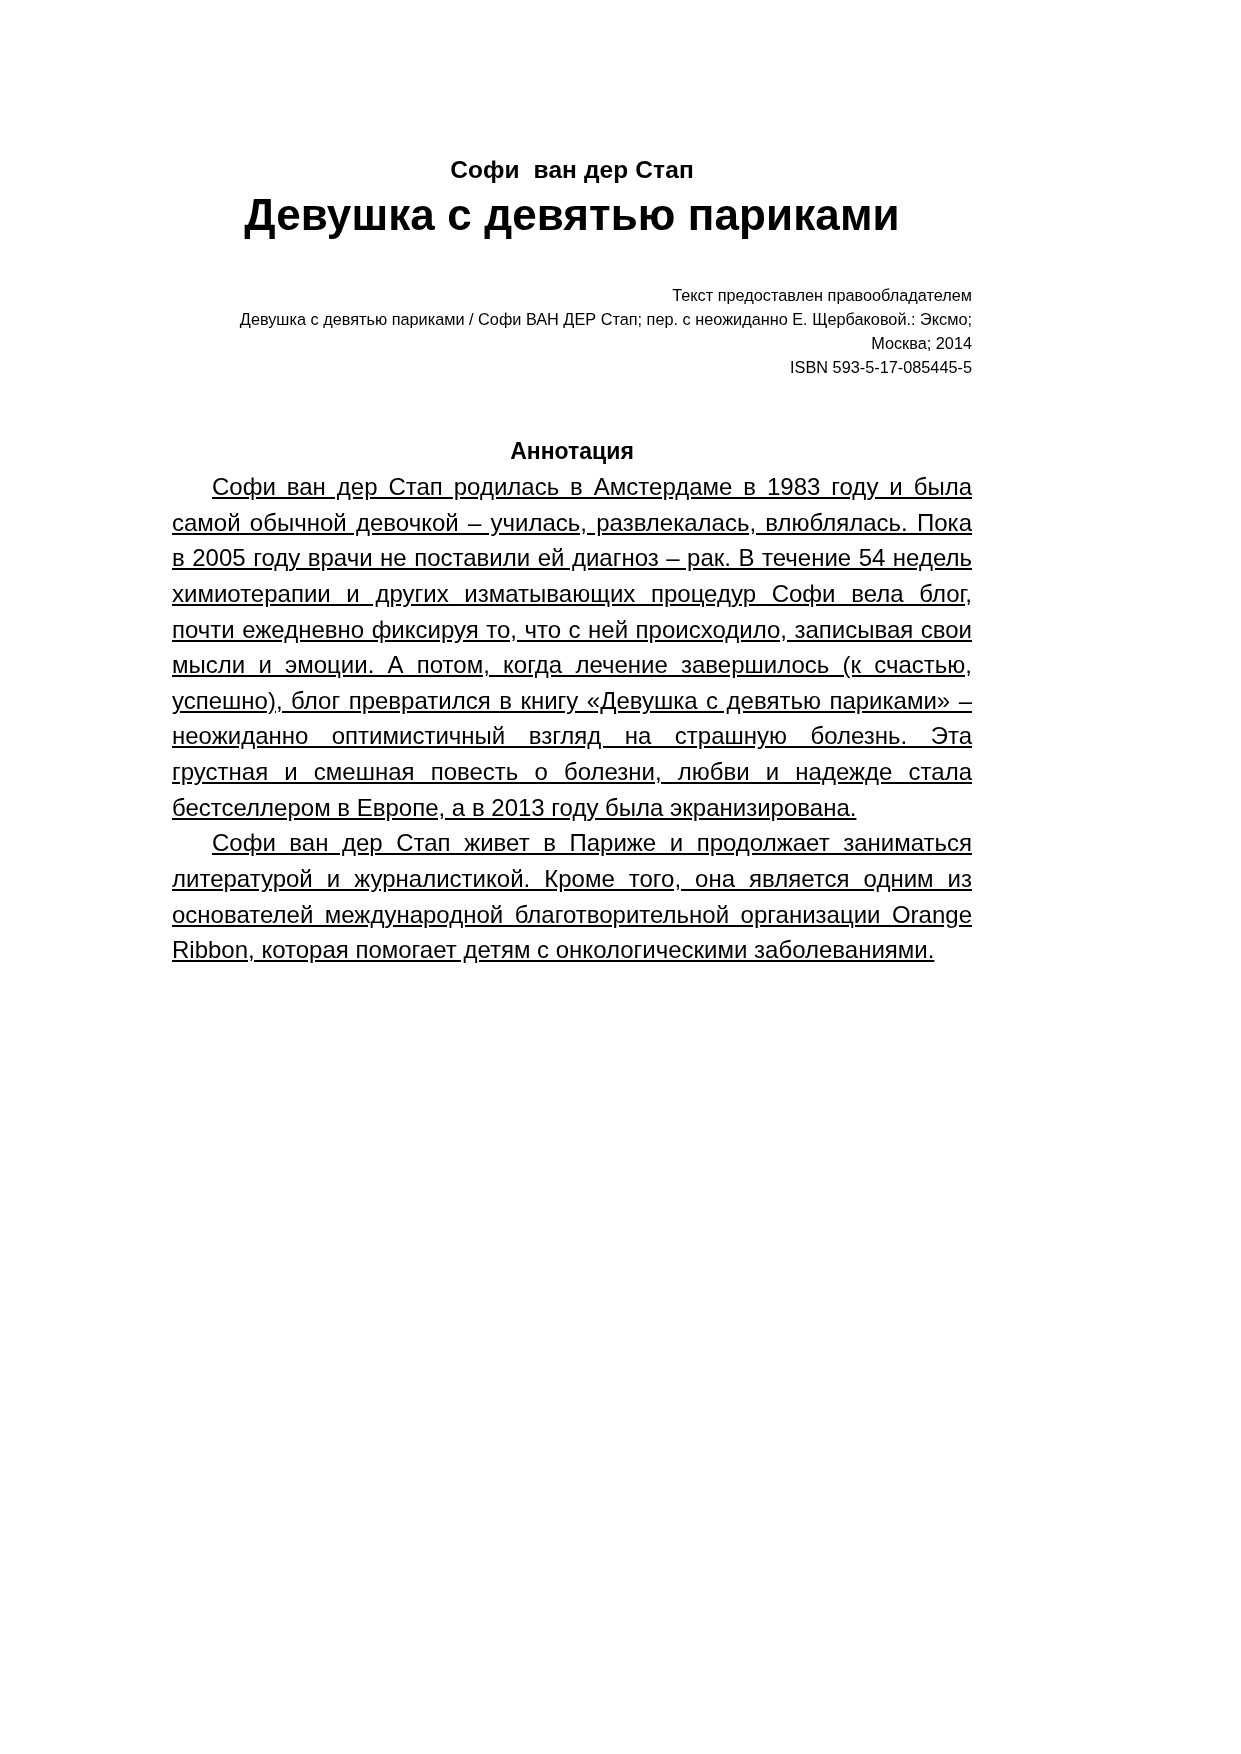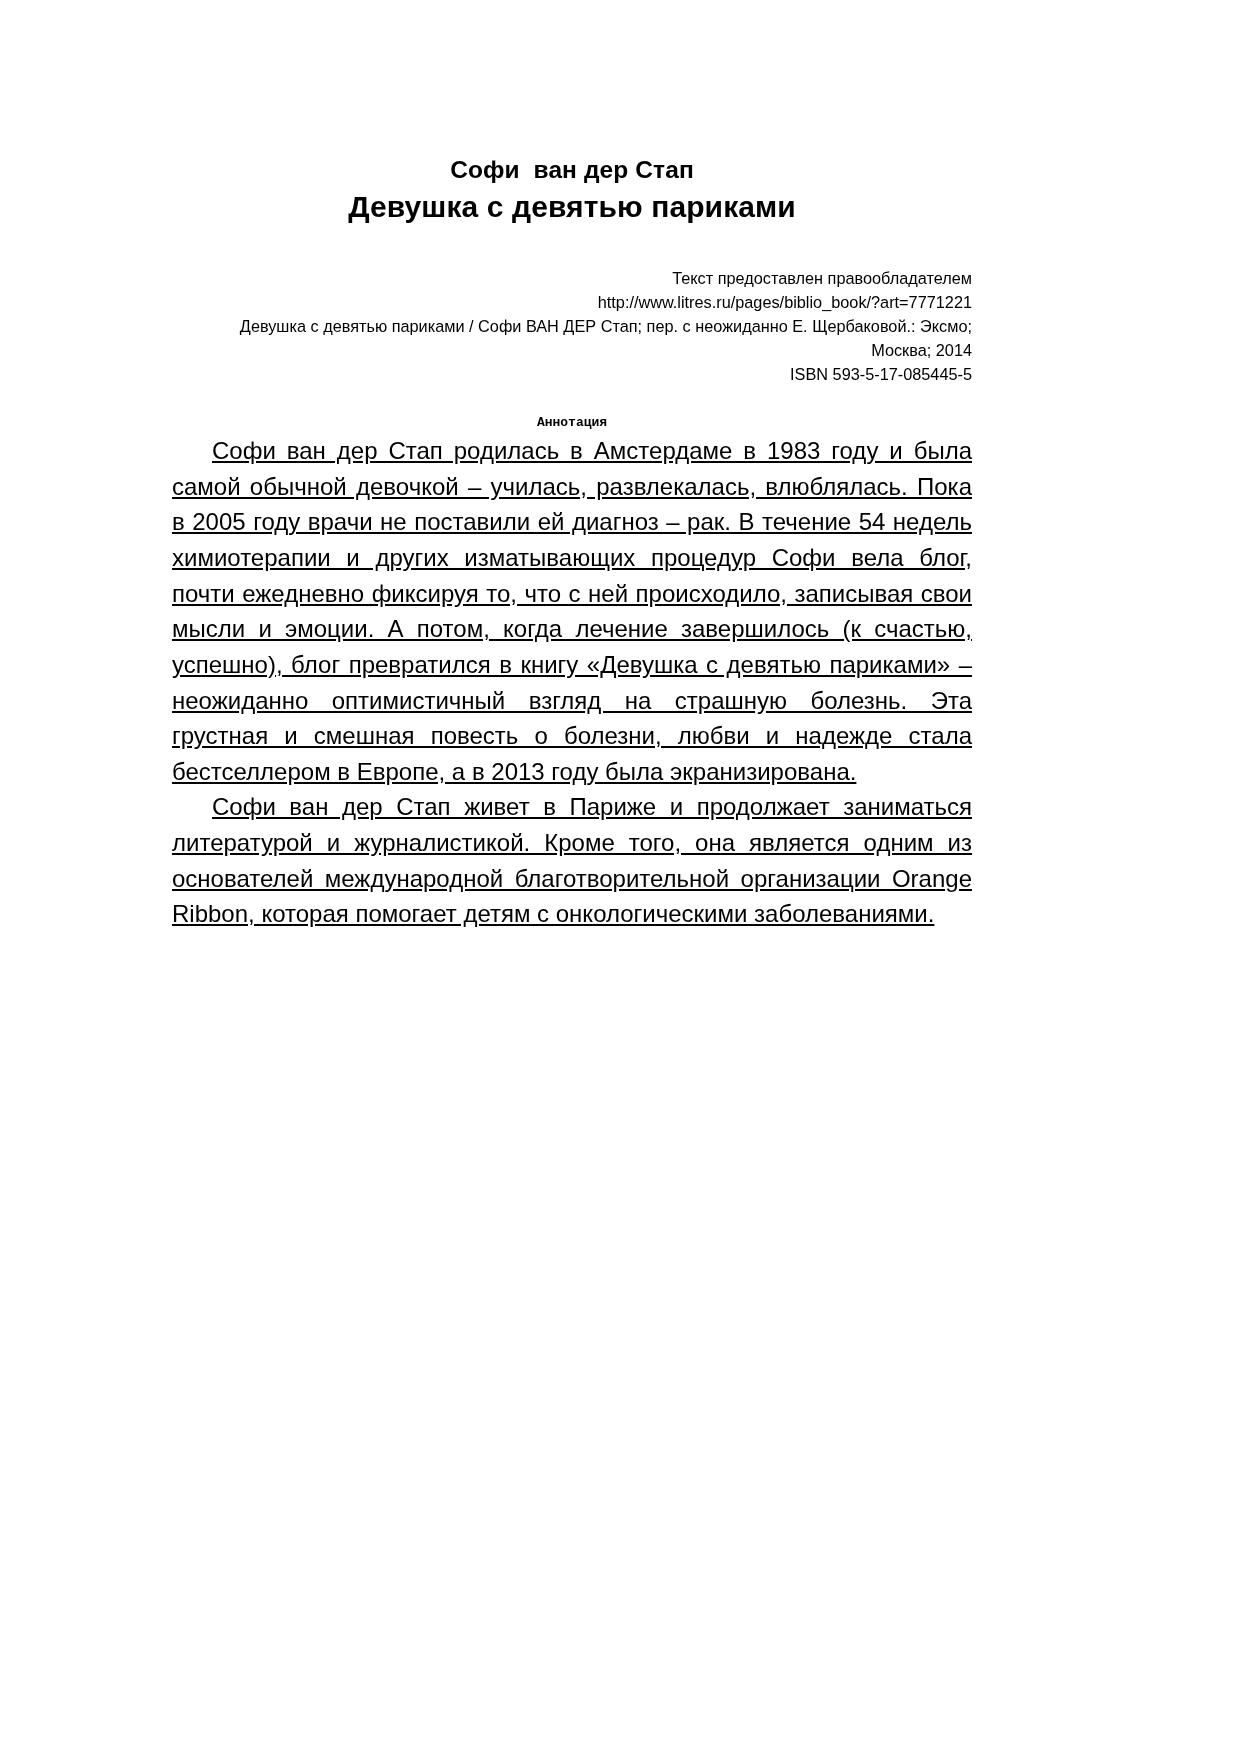--- a/index.html
+++ b/index.html
@@ -36,46 +36,45 @@
     text-align: center;
   }
   .author-name {
     font-size: 24.5px;
     font-weight: bold;
     line-height: 1.22;
     letter-spacing: 0.1px;
     white-space: pre;
   }
   .book-title {
-    font-size: 30px;
+    font-size: 44px;
     font-weight: bold;
     line-height: 1.2;
     margin-top: 4px;
     letter-spacing: 0.1px;
   }
 
   
   .imprint {
     margin-top: 42px;
     text-align: right;
     font-size: 16.3px;
     line-height: 1.47;
   }
   .imprint div {
     margin: 0;
   }
 
   
   .annotation-heading {
-    margin-top: 28px;
+    margin-top: 59px;
     text-align: center;
-    font-size: 13px;
+    font-size: 23px;
     font-weight: bold;
     line-height: 1.2;
-    font-family: Liberation Mono, monospace;
   }
   .body-par {
     margin-top: 3px;
     font-size: 24px;
     line-height: 1.485;
     text-align: justify;
     text-indent: 40px;
     hyphens: none;
     text-decoration: underline;
   }
@@ -89,21 +88,20 @@
 <div class="page">
   <div class="content">
 
     <div class="title-block">
       <div class="author-name">Софи  ван дер Стап</div>
       <div class="book-title">Девушка с девятью париками</div>
     </div>
 
     <div class="imprint">
       <div>Текст предоставлен правообладателем</div>
-      <div>http://www.litres.ru/pages/biblio_book/?art=7771221</div>
       <div>Девушка с девятью париками / Софи ВАН ДЕР Стап; пер. с неожиданно Е. Щербаковой.: Эксмо;</div>
       <div>Москва; 2014</div>
       <div>ISBN 593-5-17-085445-5</div>
     </div>
 
     <div class="annotation-heading">Аннотация</div>
 
     <div class="body-par">Софи ван дер Стап родилась в Амстердаме в 1983 году и была самой обычной девочкой – училась, развлекалась, влюблялась. Пока в 2005 году врачи не поставили ей диагноз – рак. В течение 54 недель химиотерапии и других изматывающих процедур Софи вела блог, почти ежедневно фиксируя то, что с ней происходило, записывая свои мысли и эмоции. А потом, когда лечение завершилось (к счастью, успешно), блог превратился в книгу «Девушка с девятью париками» – неожиданно оптимистичный взгляд на страшную болезнь. Эта грустная и смешная повесть о болезни, любви и надежде стала бестселлером в Европе, а в 2013 году была экранизирована.</div>
 
     <div class="body-par second">Софи ван дер Стап живет в Париже и продолжает заниматься литературой и журналистикой. Кроме того, она является одним из основателей международной благотворительной организации Orange Ribbon, которая помогает детям с онкологическими заболеваниями.</div>

